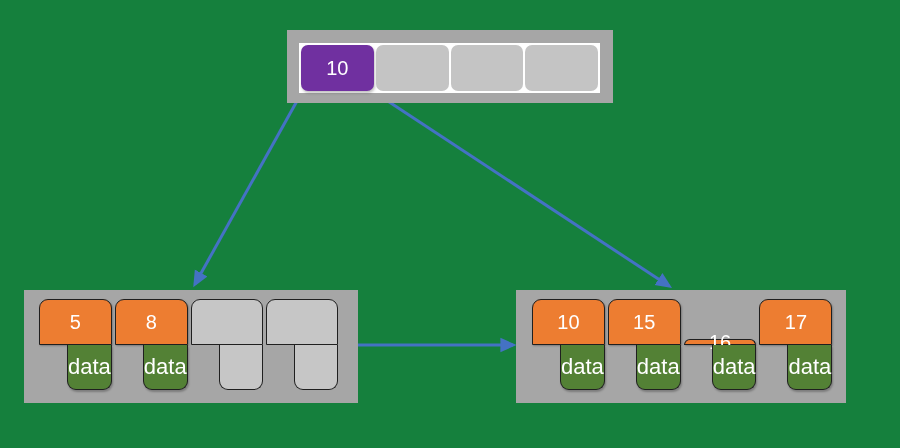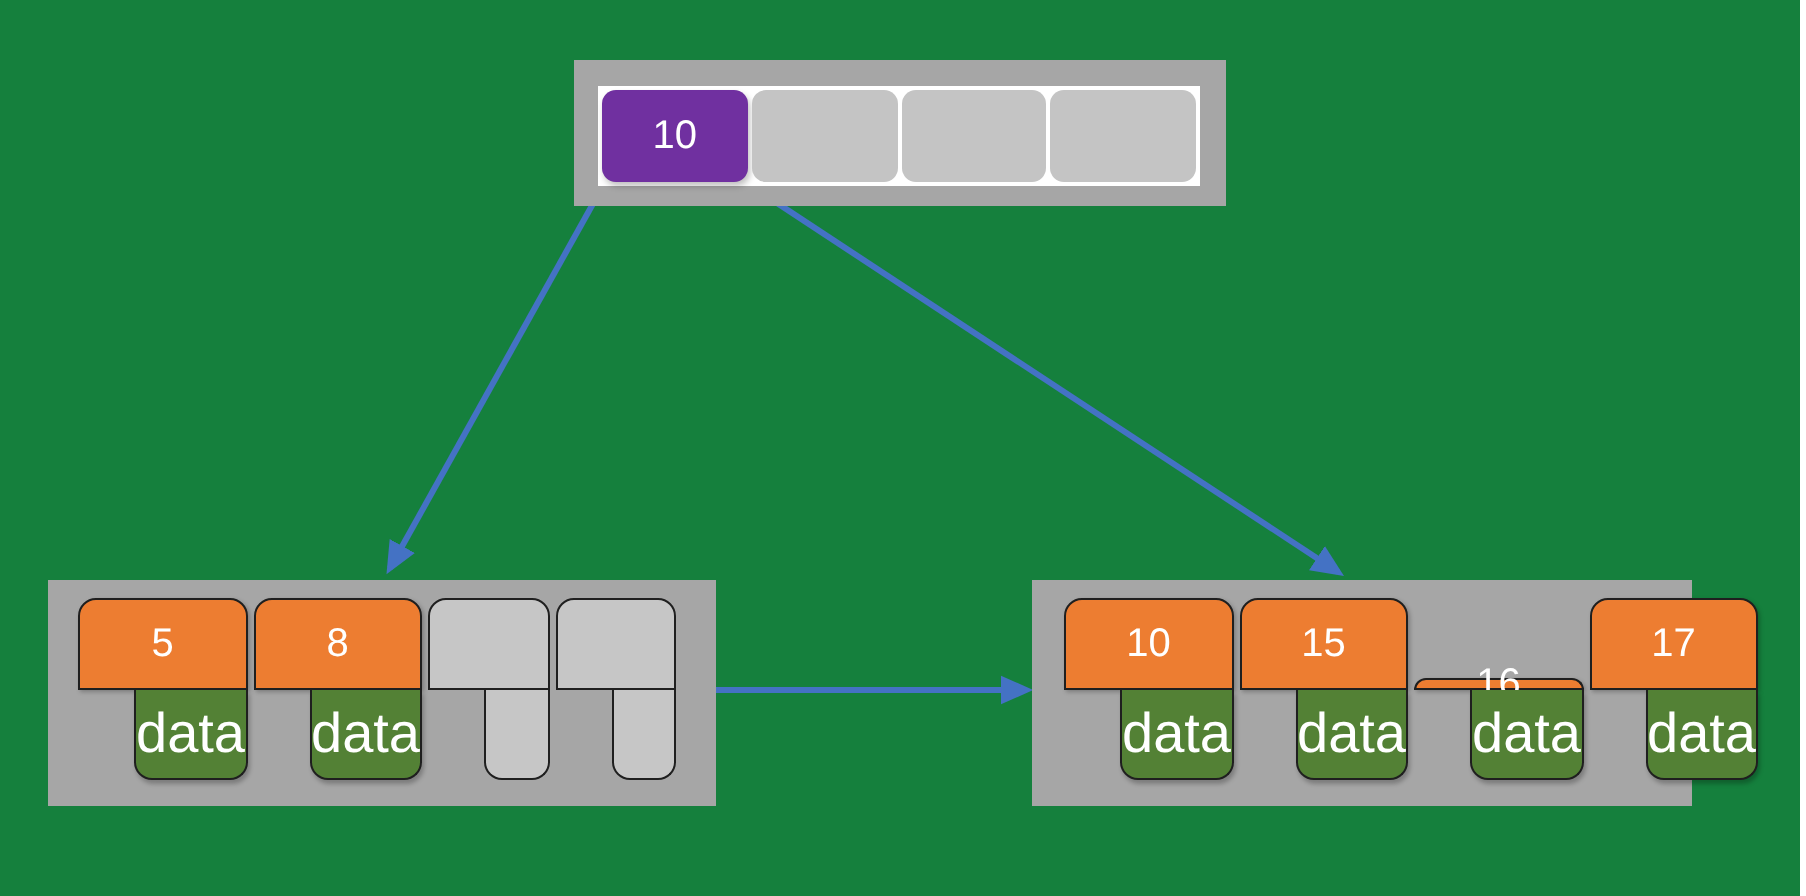--- a/index.html
+++ b/index.html
@@ -78,21 +78,21 @@
     color: #ffffff;
     border: 1.5px solid #1f1f1f;
   }
   .kcell {
     border-radius: 9px 9px 0 0;
     font-size: 20px;
   }
   .dcell {
     border-top: none;
     border-radius: 0 0 9px 9px;
-    font-size: 28px;
+    font-size: 22px;
     margin-left: 28px;
   }
   .kcell.orange { background: #ED7D31; box-shadow: 1px 1px 2px rgba(0,0,0,0.25); }
   .dcell.green  { background: #538135; box-shadow: 1px 2px 2px rgba(0,0,0,0.25); }
   .kcell.empty, .dcell.empty { background: #C6C6C6; }
 </style>
 </head>
 <body>
 
 <div class="canvas">

